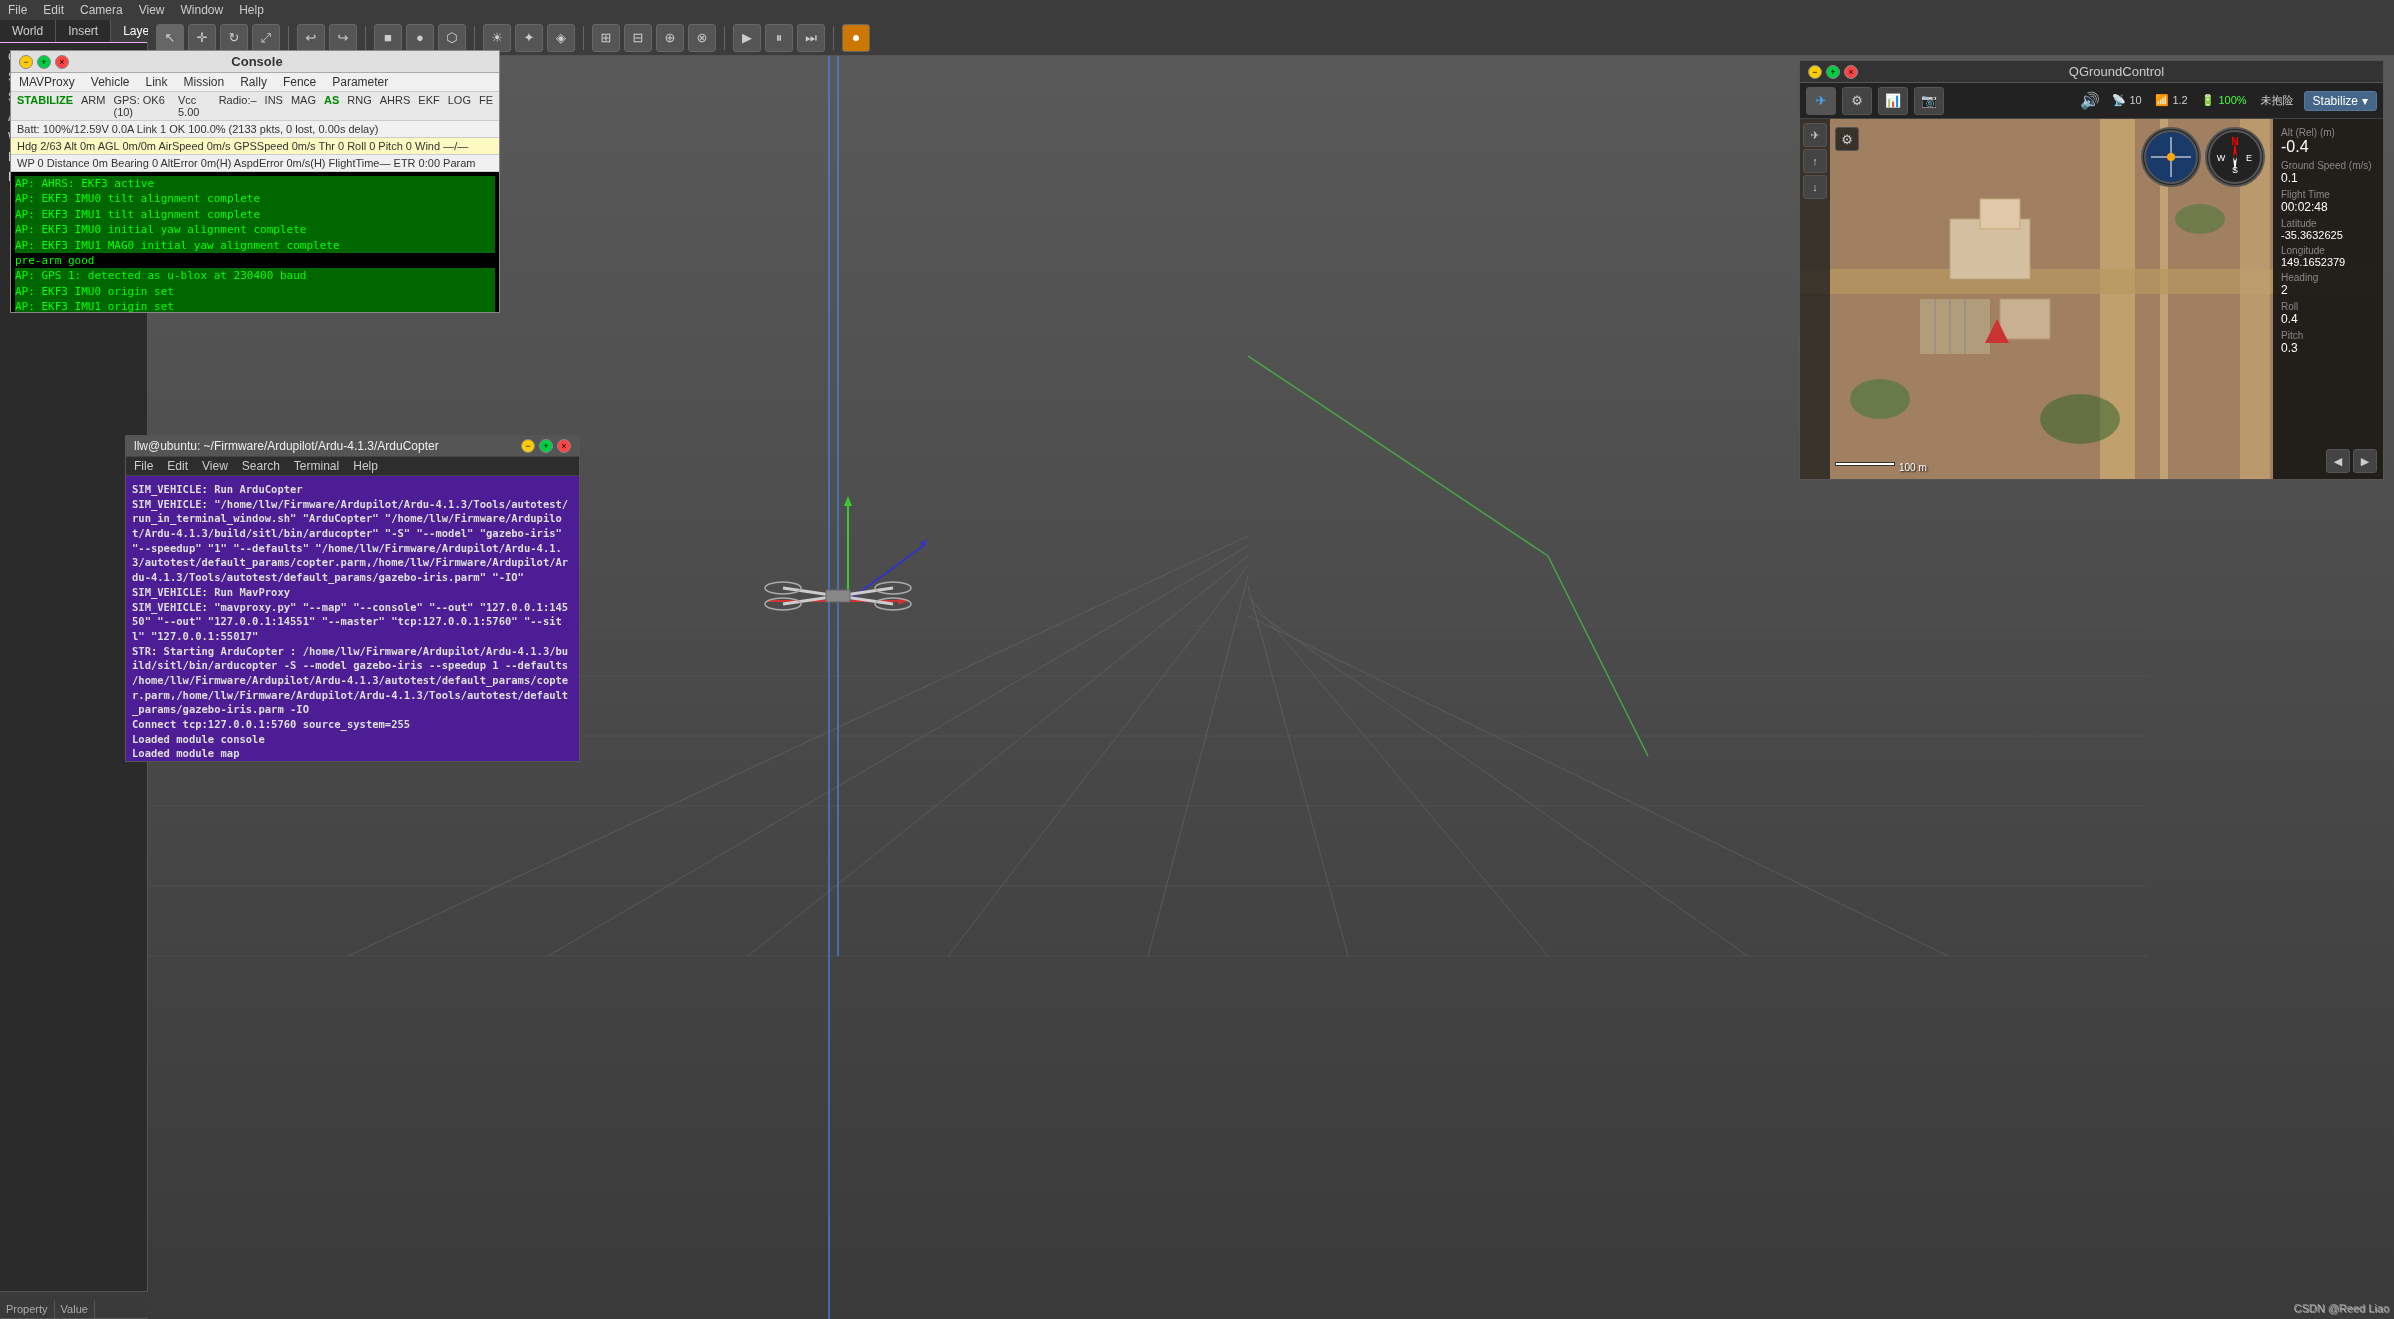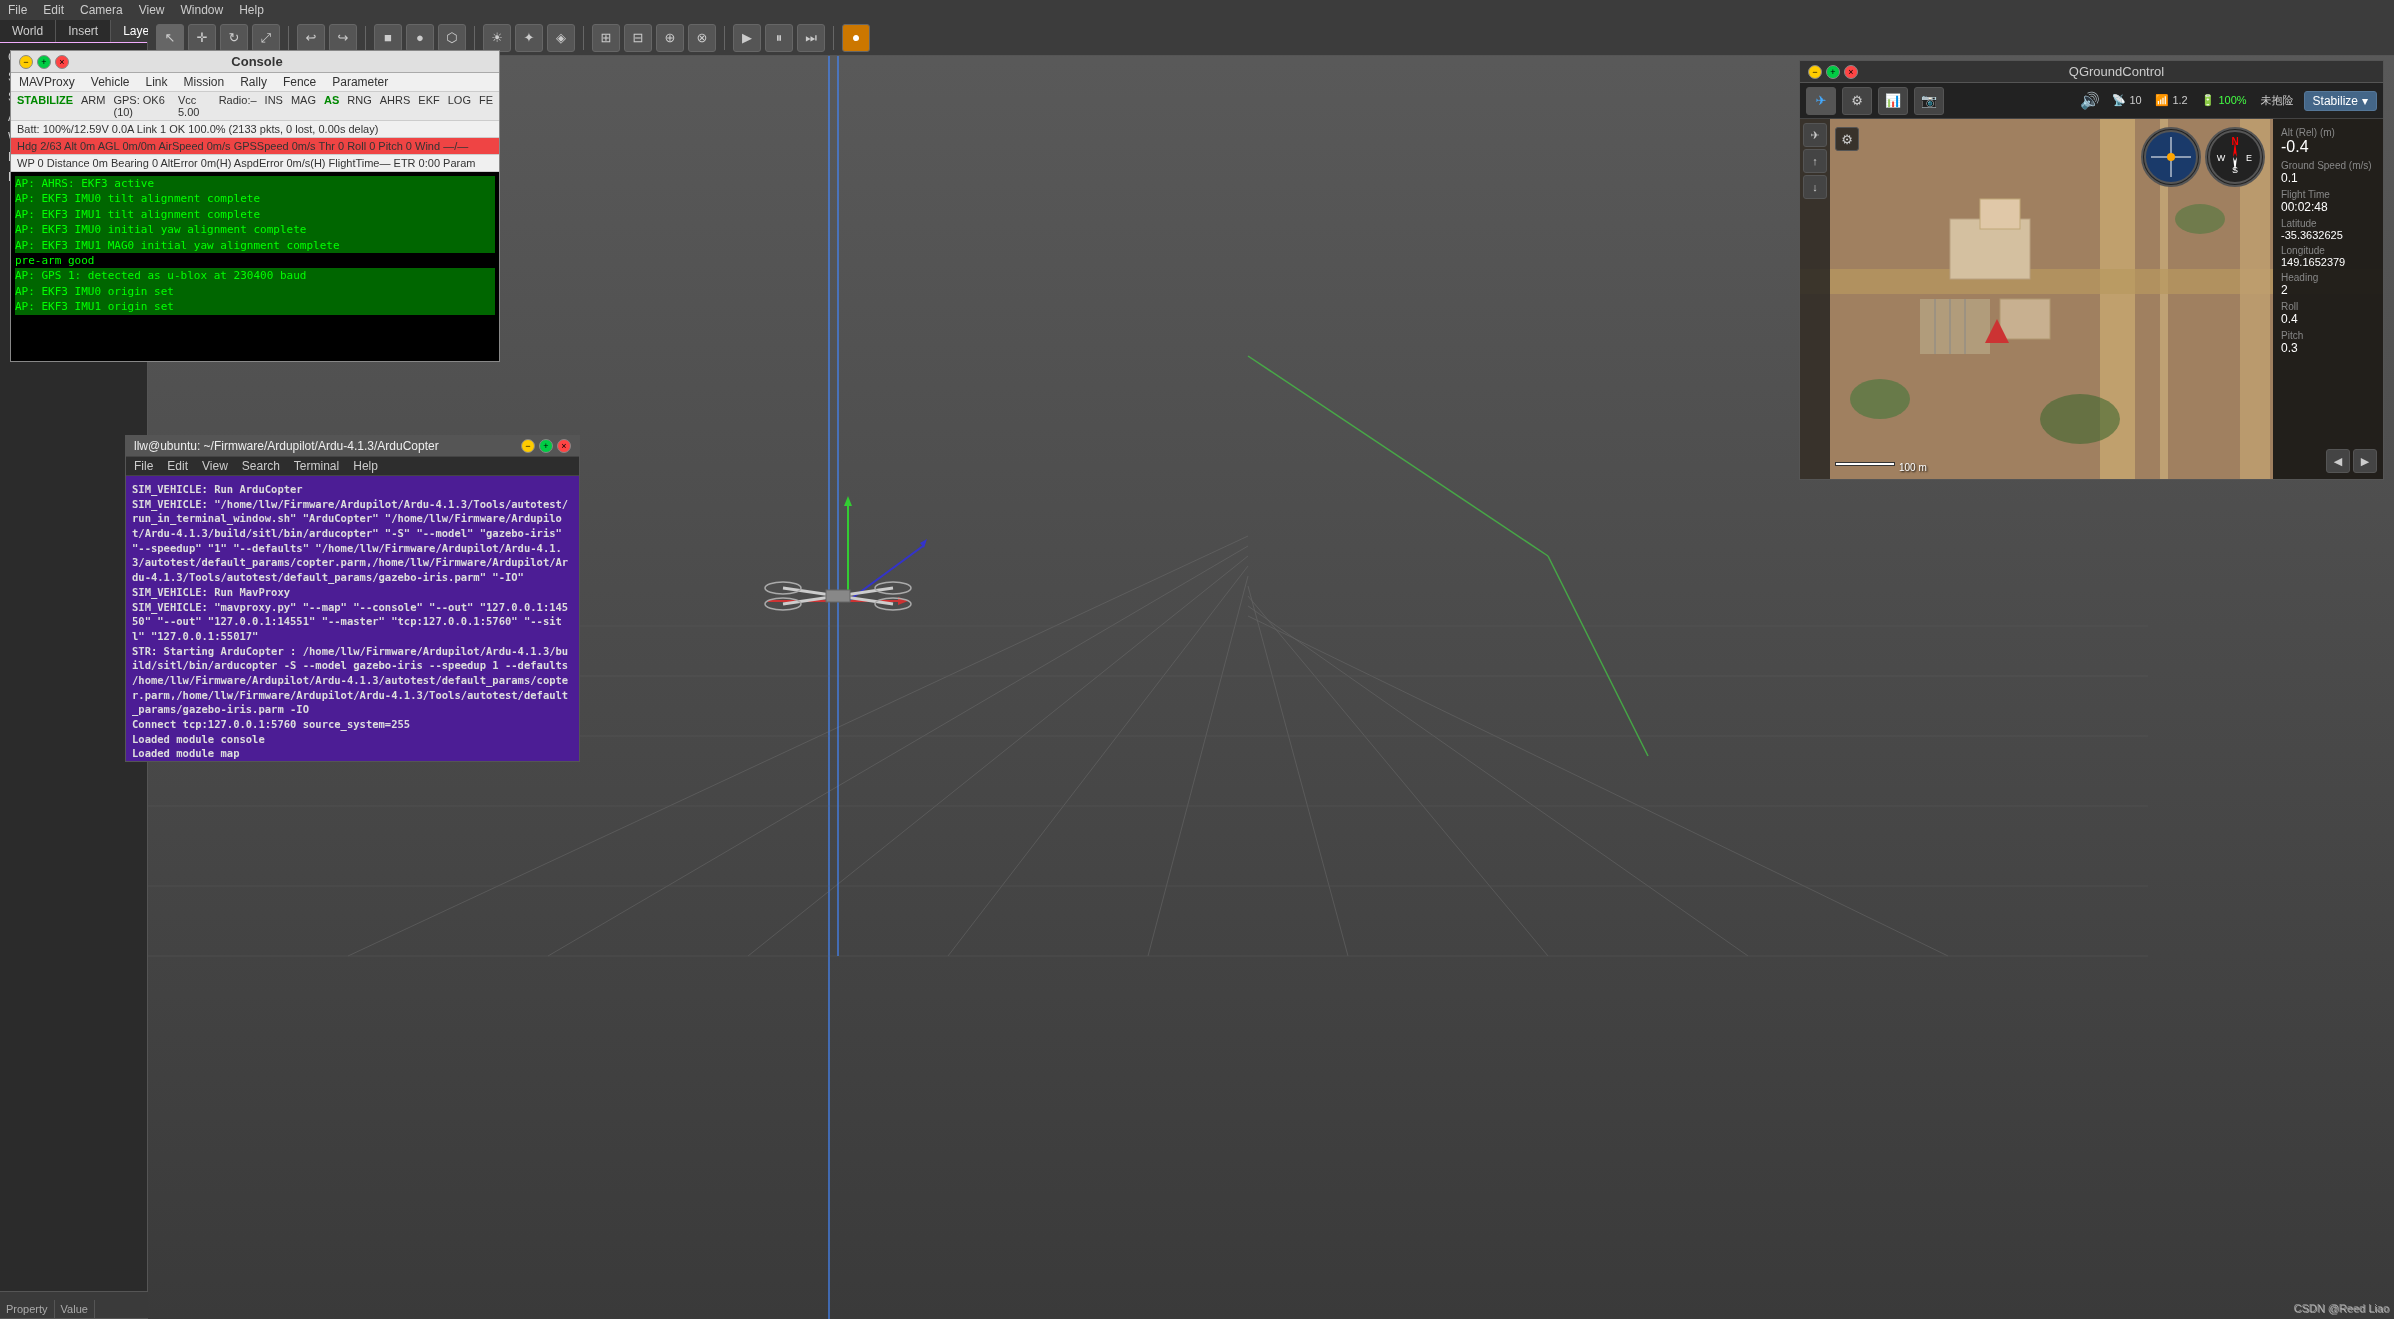--- a/index.html
+++ b/index.html
@@ -217,36 +217,36 @@
       background: #f0f0f0;
       padding: 2px 6px;
       font-size: 11px;
       color: #333;
       border-bottom: 1px solid #ccc;
       display: flex;
       gap: 6px;
     }
 
     #console-nav-bar {
-      background: #ef4444;
+      background: #fef9c3;
       padding: 2px 6px;
       font-size: 11px;
       color: #333;
       border-bottom: 1px solid #ccc;
       display: flex;
       gap: 10px;
     }
 
     #console-content {
       background: #000;
       color: #00ff00;
       font-family: monospace;
       font-size: 11px;
       padding: 4px;
-      height: 189px;
+      height: 140px;
       overflow-y: auto;
     }
     .console-line { line-height: 1.4; }
     .console-line.highlight { background: #006600; }
 
     
     #terminal-window {
       position: absolute;
       top: 435px;
       left: 125px;

